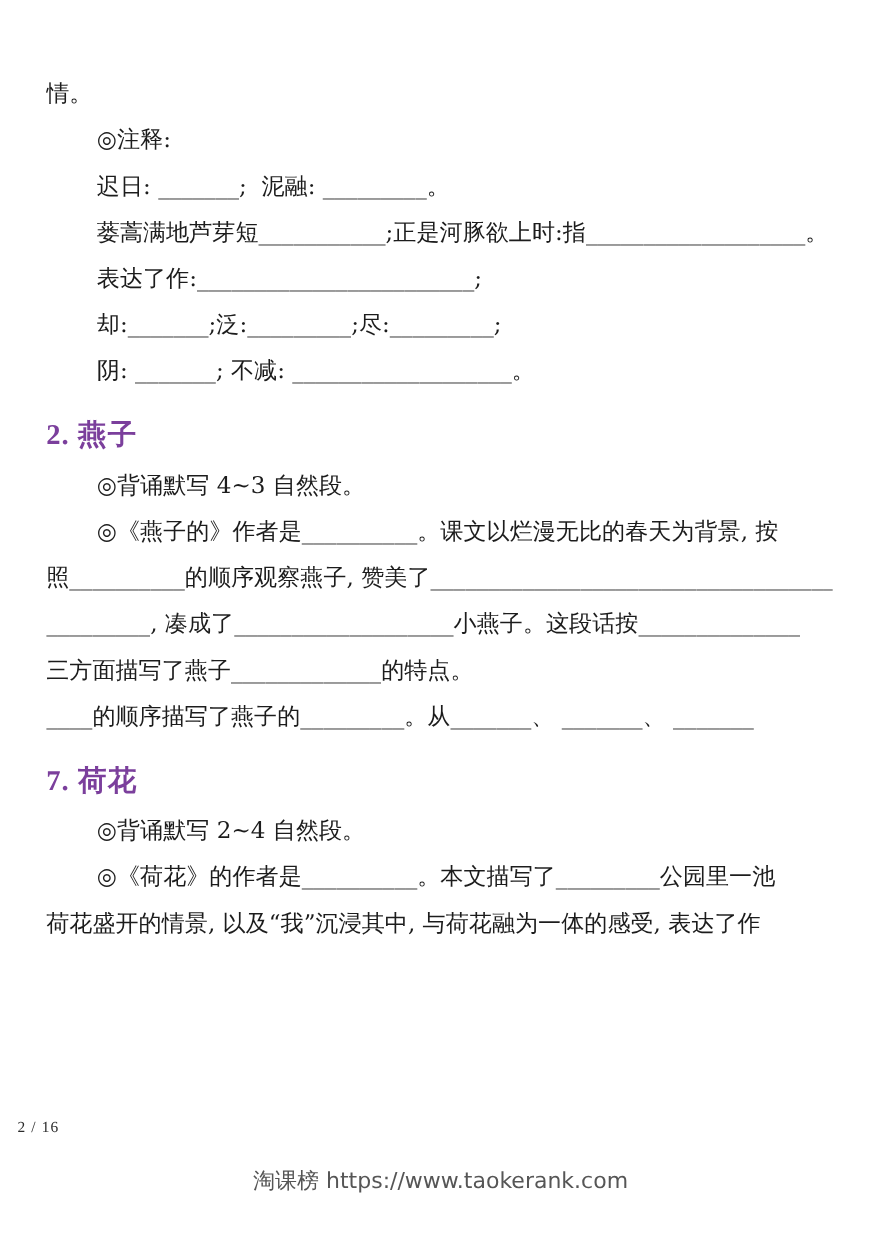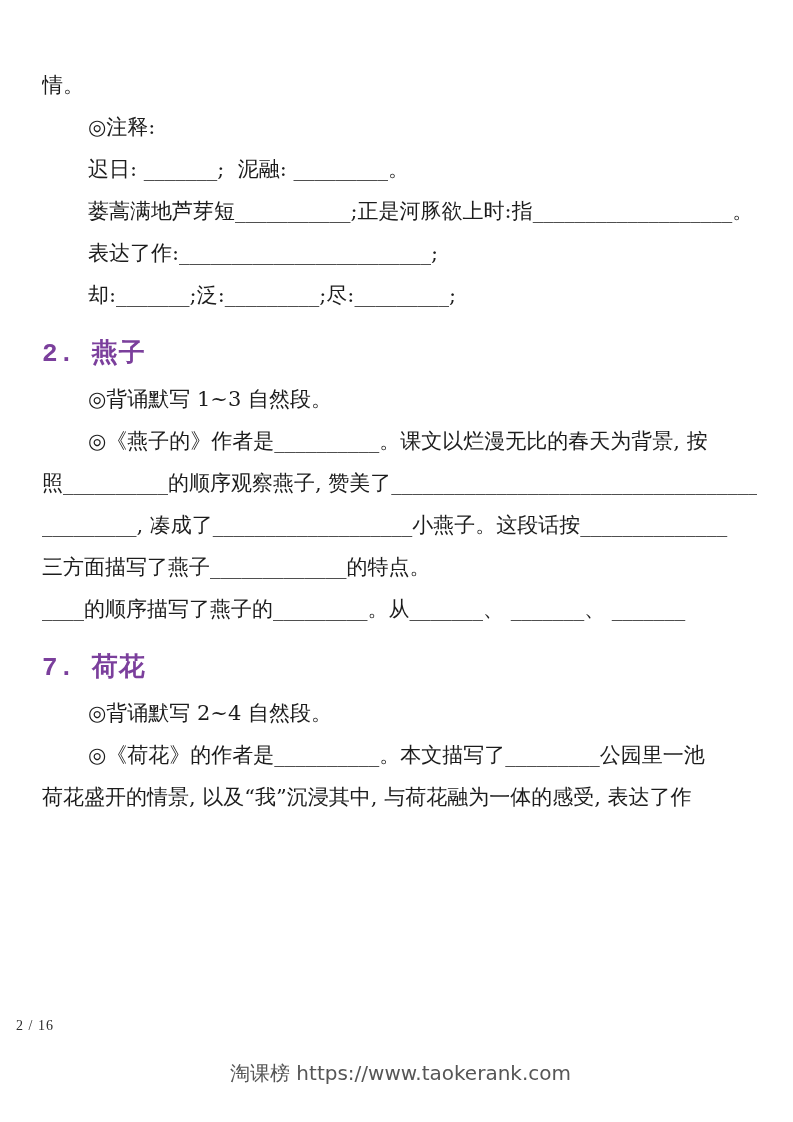--- a/index.html
+++ b/index.html
@@ -33,21 +33,21 @@
   .line.indent { padding-left: 46px; }
   .section-heading {
     font-size: 26px;
     font-weight: bold;
     color: var(--heading);
     line-height: 44px;
     height: 44px;
     margin-top: 16px;
     margin-bottom: 2px;
     letter-spacing: 1px;
-    font-family: Liberation Mono, monospace;
+    font-family: Liberation Serif, serif;
   }
   .page-number {
     position: absolute;
     top: 1018px;
     left: 16px;
     width: 100%;
     text-align: left;
     font-family: Liberation Serif, serif;
     font-size: 14px;
     letter-spacing: 1px;
@@ -70,23 +70,24 @@
 <div class="page">
   <div class="doc">
 
     <div class="line">情。</div>
 
     <div class="line indent">◎注释:</div>
     <div class="line indent">迟日: _______;  泥融: _________。</div>
     <div class="line indent">蒌蒿满地芦芽短___________;正是河豚欲上时:指___________________。</div>
     <div class="line indent">表达了作:________________________;</div>
     <div class="line indent">却:_______;泛:_________;尽:_________;</div>
+    <div class="line indent">阴: _______; 不减: ___________________。</div>
 
     <div class="section-heading">2. 燕子</div>
-    <div class="line indent">◎背诵默写 1~3 自然段。</div>
+    <div class="line indent">◎背诵默写 4~3 自然段。</div>
     <div class="line indent">◎《燕子的》作者是__________。课文以烂漫无比的春天为背景, 按</div>
     <div class="line">照__________的顺序观察燕子, 赞美了___________________________________,</div>
     <div class="line">_________, 凑成了___________________小燕子。这段话按______________</div>
     <div class="line">三方面描写了燕子_____________的特点。</div>
     <div class="line">____的顺序描写了燕子的_________。从_______、 _______、 _______</div>
 
     <div class="section-heading">7. 荷花</div>
     <div class="line indent">◎背诵默写 2~4 自然段。</div>
     <div class="line indent">◎《荷花》的作者是__________。本文描写了_________公园里一池</div>
     <div class="line">荷花盛开的情景, 以及“我”沉浸其中, 与荷花融为一体的感受, 表达了作</div>

